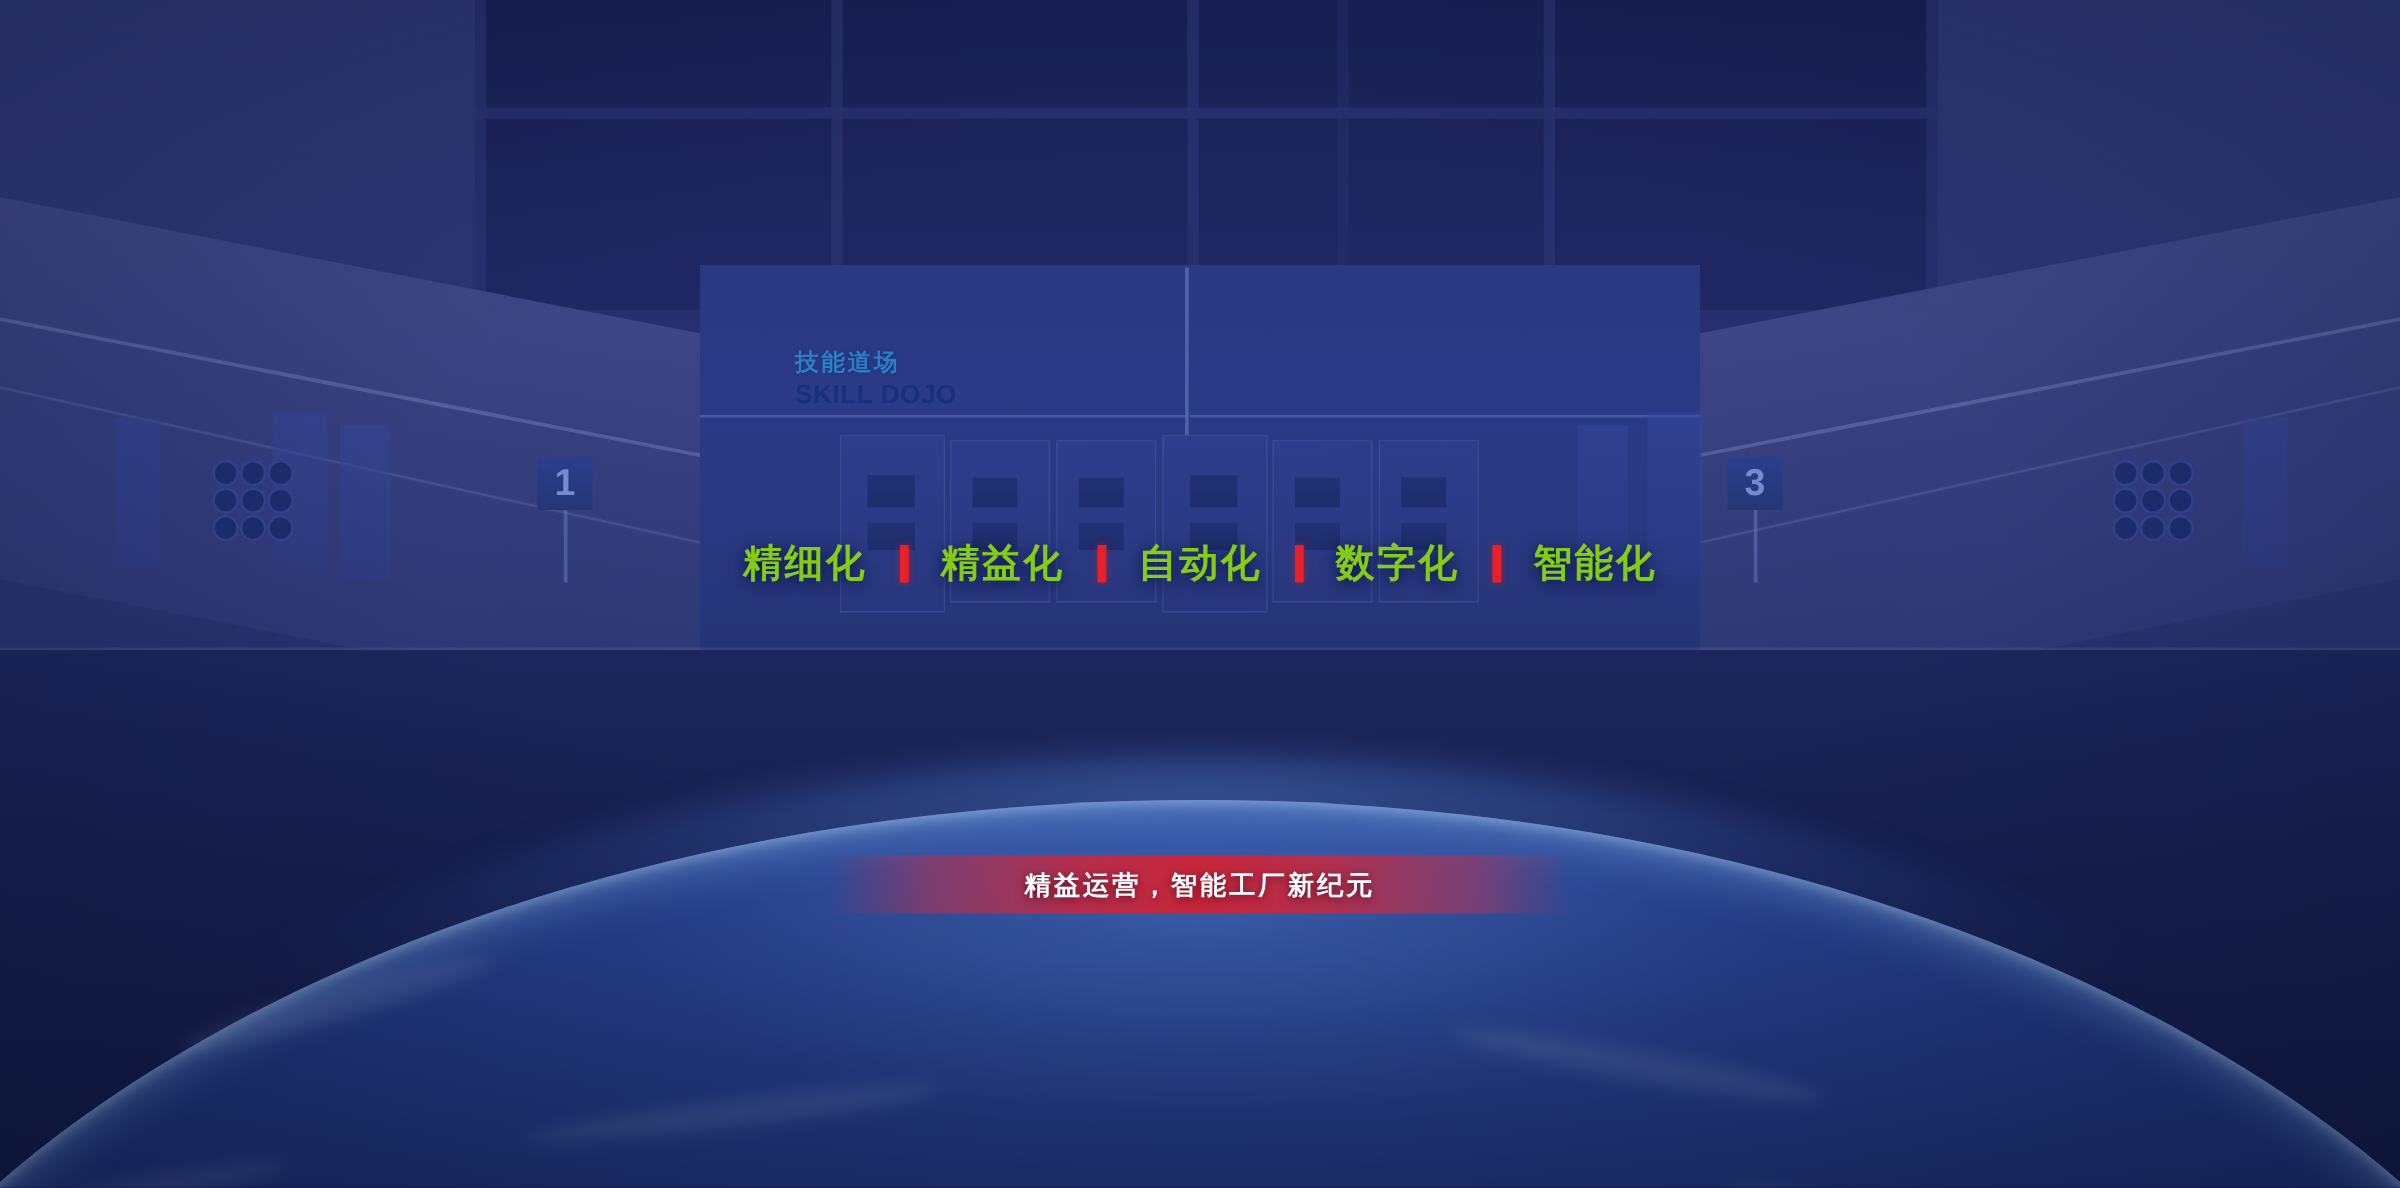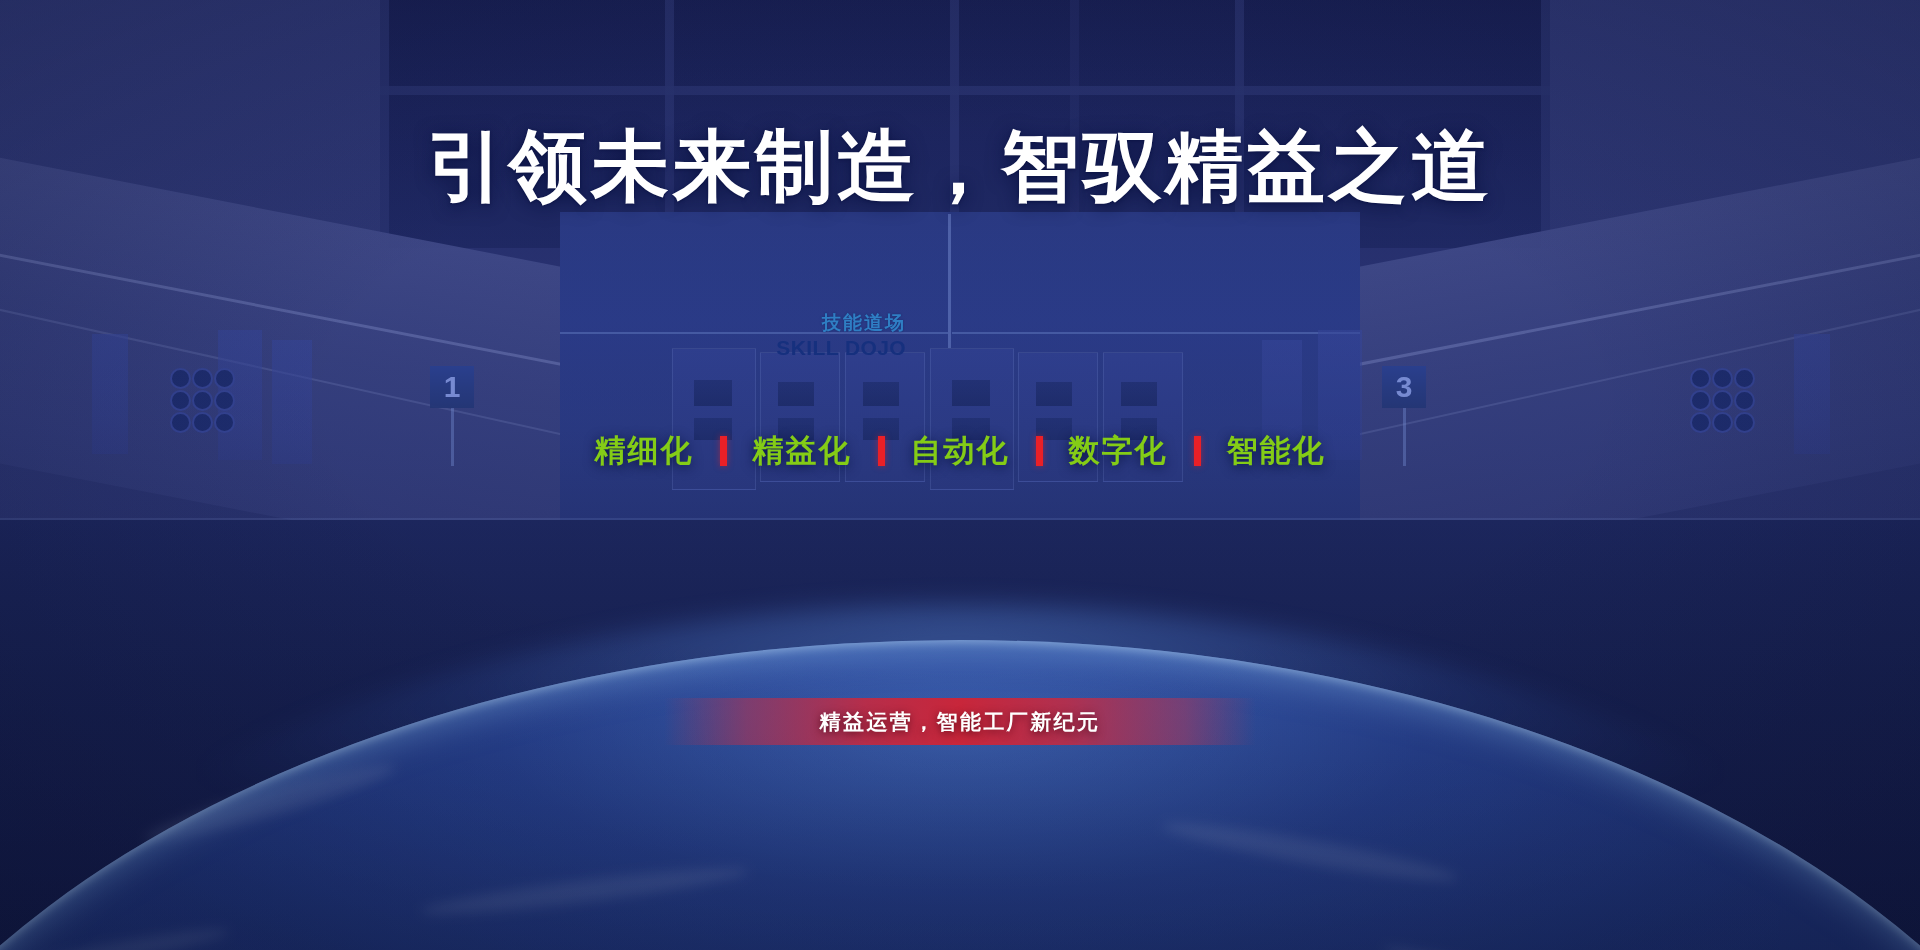--- a/index.html
+++ b/index.html
@@ -150,23 +150,22 @@
     pointer-events:none;
   }
   .blue-tint{
     position:absolute;inset:0;
     background:linear-gradient(180deg, rgba(40,58,150,.20) 0%, rgba(34,52,140,.26) 45%, rgba(16,26,80,.22) 100%);
     pointer-events:none;
   }
 
   
   .sign{
-    position:absolute;text-align:right;line-height:1.15;
+    position:absolute;text-align:left;line-height:1.15;
     user-select:none;
-    margin-top:32px;
   }
   .sign .cn{
     font-size:19px;font-weight:700;color:#2f7ec4;letter-spacing:2px;
     text-shadow:0 0 2px rgba(10,30,80,.5);
   }
   .sign .en{
     font-size:21px;font-weight:700;color:#16307e;letter-spacing:.4px;
     margin-top:2px;
   }
 
@@ -218,21 +217,21 @@
     text-shadow:0 2px 12px rgba(6,14,60,.9);
     padding:0 26px;
   }
   .kw-sep{
     width:7px;height:30px;background:#ea2027;
     box-shadow:0 0 6px rgba(234,32,39,.5);
     flex:0 0 auto;
   }
 
   .ribbon{
-    position:absolute;left:50%;top:698px;margin-left:-296px;
+    position:absolute;left:50%;top:684px;margin-left:-296px;
     width:592px;height:47px;
     display:flex;align-items:center;justify-content:center;
     background:linear-gradient(90deg,
       rgba(180,50,80,0) 0%,
       rgba(186,47,76,.55) 14%,
       rgba(200,40,62,.88) 34%,
       rgba(206,36,54,.96) 50%,
       rgba(196,42,66,.86) 68%,
       rgba(180,52,86,.5) 88%,
       rgba(170,60,100,0) 100%);
@@ -366,21 +365,20 @@
 
   <div class="nummark" style="left:430px;top:366px">
     <span>1</span>
   </div>
   <div class="nummark" style="left:1382px;top:366px">
     <span>3</span>
   </div>
 
   <div class="content">
 
-    <div class="headline">引领未来制造，智驭精益之道</div>
 
 
     <div class="keywords">
       <span class="kw">精细化</span>
       <span class="kw-sep"></span>
       <span class="kw">精益化</span>
       <span class="kw-sep"></span>
       <span class="kw">自动化</span>
       <span class="kw-sep"></span>
       <span class="kw">数字化</span>

